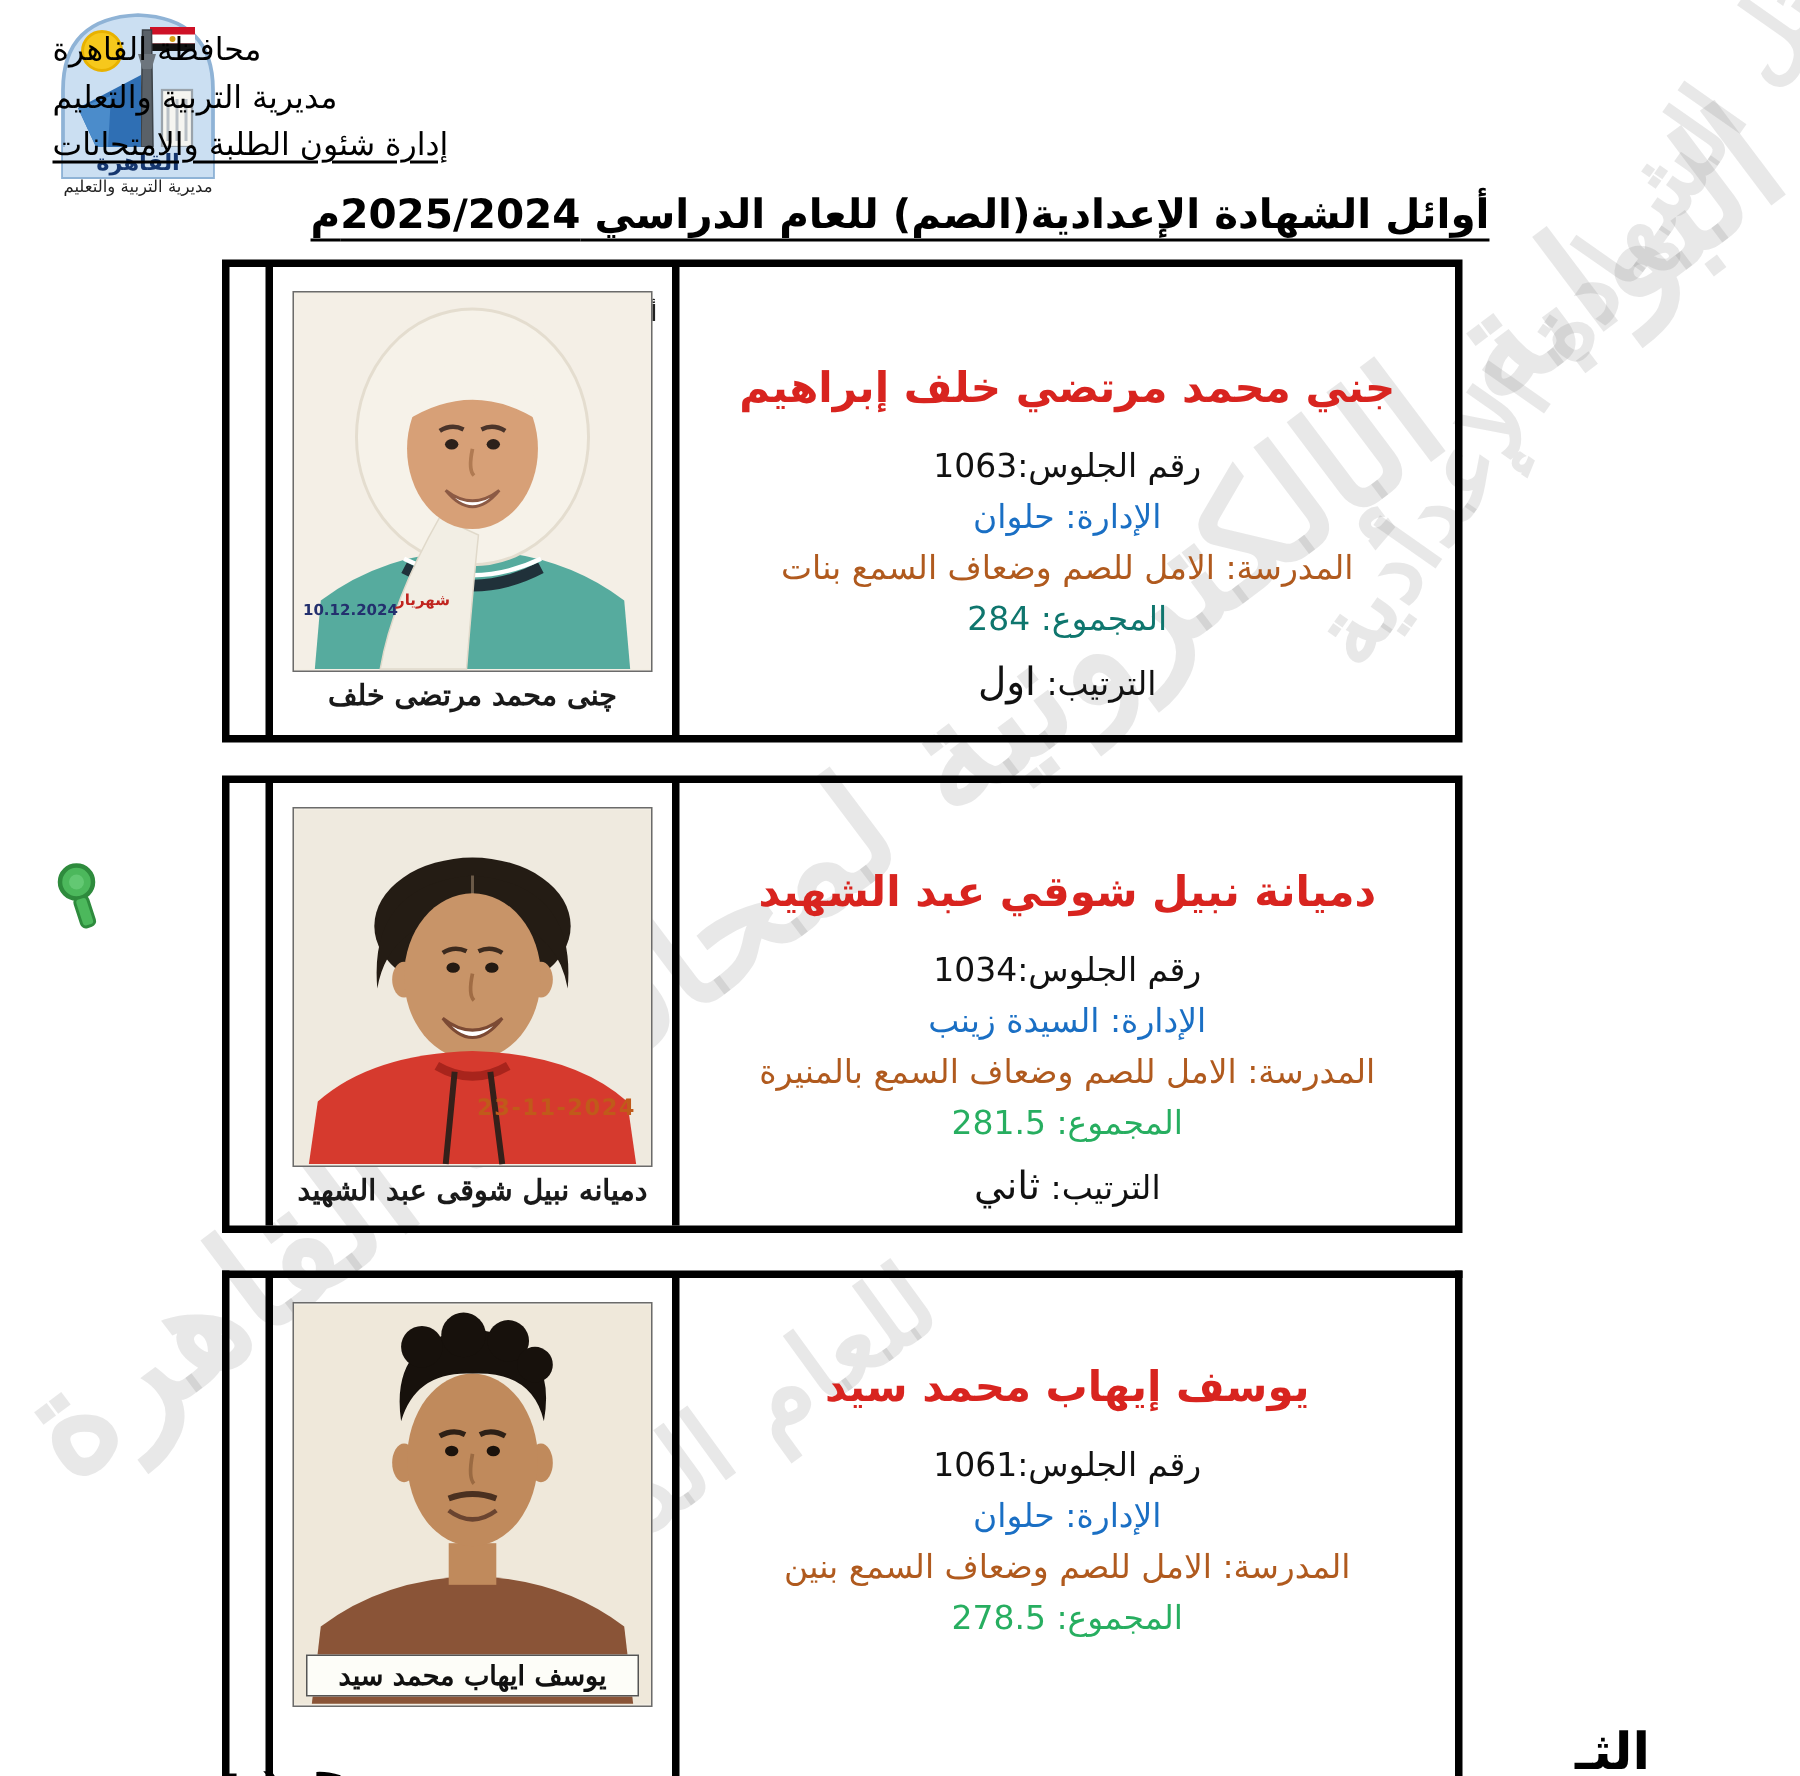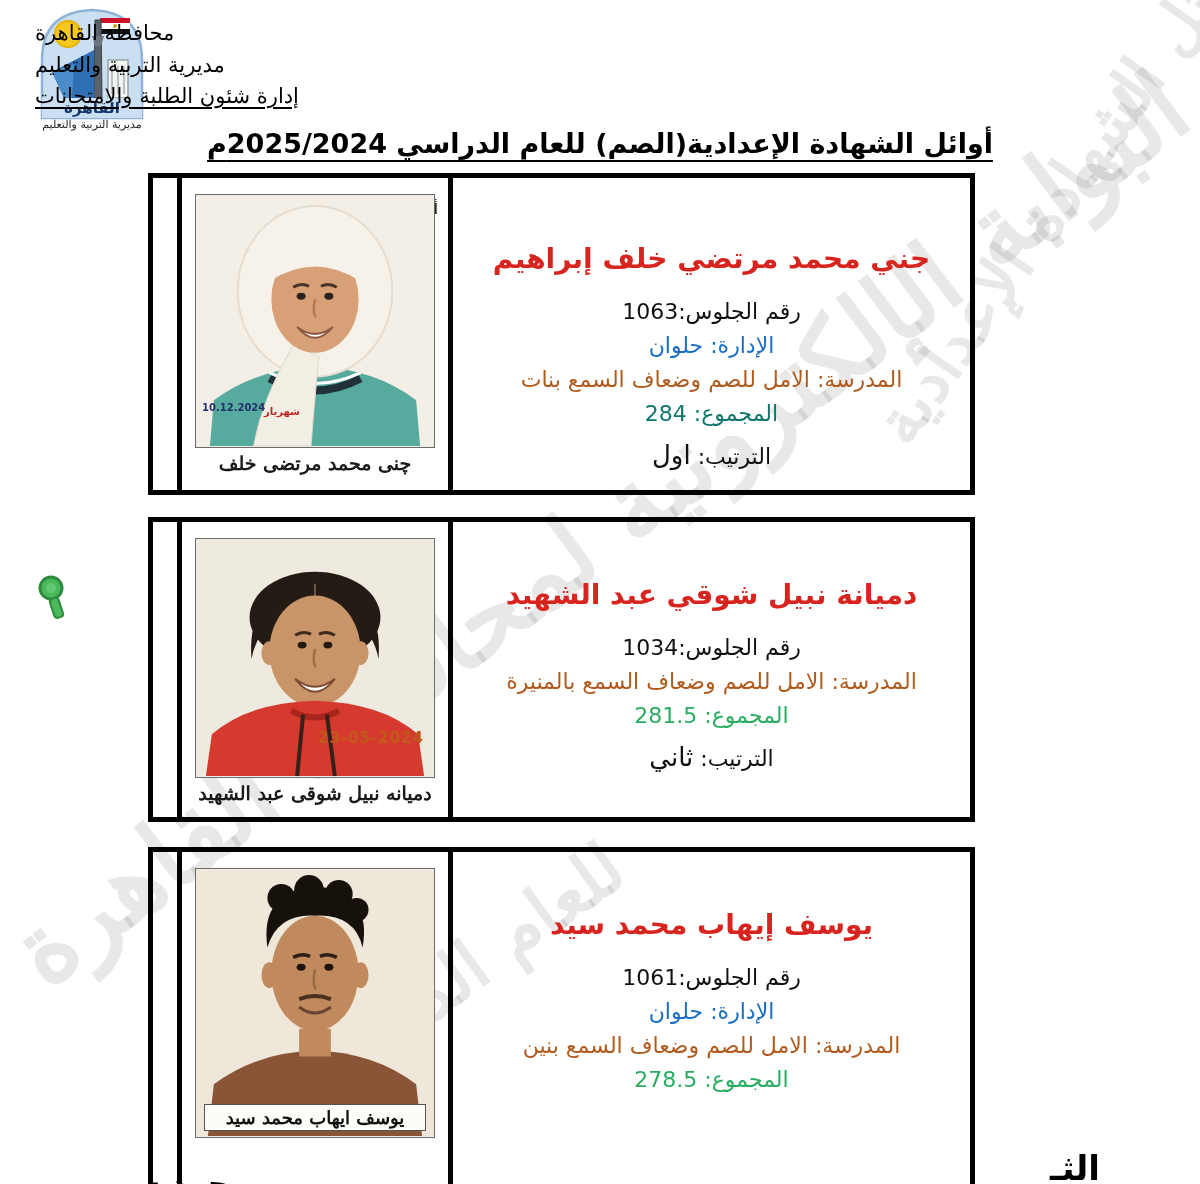--- a/index.html
+++ b/index.html
@@ -37,21 +37,21 @@
   .photo-box{position:relative;width:238px;margin:16px auto 4px;border:1px solid #6b6b6b;
              background:#f3eee4;}
   .photo-box svg{display:block;}
   .photo-caption{text-align:center;font-weight:bold;font-size:19px;color:#1a1a1a;
     font-family:"DejaVu Serif","Liberation Serif",serif;margin-top:2px;}
   .caption-strip{position:absolute;left:8px;right:8px;bottom:6px;background:#fdfdf8;
     border:1px solid #555;text-align:center;font-weight:bold;font-size:18px;padding:2px 0;
     font-family:"DejaVu Serif","Liberation Serif",serif;}
   .photo-date{position:absolute;font-weight:bold;z-index:3;}
   .date-1{left:6px;bottom:34px;font-size:10px;color:#23306e;}
-  .stamp-1{left:68px;bottom:30px;font-size:10px;color:#c0241e;}
+  .stamp-1{left:68px;bottom:41px;font-size:10px;color:#c0241e;}
   .date-2{right:10px;bottom:30px;font-size:15px;color:#c05a1a;letter-spacing:1px;}
   .corner-mark{position:absolute;top:22px;right:10px;font-size:15px;font-weight:bold;color:#222;}
   
   .details-inner{padding-top:56px;}
   .row1 .details-inner{padding-top:64px;}
   .stu-name{font-size:28px;font-weight:bold;margin-bottom:20px;}
   .d-line{font-size:22px;font-weight:normal;line-height:1.55;}
   .rank-line{margin-top:4px;}
   .rank-line .rank-value{font-size:26px;}
   
@@ -160,28 +160,29 @@
           <path d="M100,96 Q108,91 116,95" stroke="#3c2a1e" stroke-width="3" fill="none"></path>
           <path d="M124,95 Q132,91 140,96" stroke="#3c2a1e" stroke-width="3" fill="none"></path>
           <ellipse cx="107" cy="106" rx="4.5" ry="3.5" fill="#241a12"></ellipse>
           <ellipse cx="133" cy="106" rx="4.5" ry="3.5" fill="#241a12"></ellipse>
           <path d="M120,110 Q117,124 121,128" stroke="#a06c44" stroke-width="2.5" fill="none"></path>
           <path d="M100,140 Q120,156 140,140 Q120,166 100,140 Z" fill="#ffffff" stroke="#7c4a34" stroke-width="2"></path>
           <path d="M10,238 L16,196 Q52,164 120,162 Q188,164 224,196 L230,238 Z" fill="#d63a2e"></path>
           <path d="M96,172 Q120,186 144,172" stroke="#a8241c" stroke-width="6" fill="none"></path>
           <path d="M108,176 L102,238 M132,176 L140,238" stroke="#35201a" stroke-width="4" fill="none"></path>
         </svg>
-        <span class="photo-date date-2">23-05-2024</span>
+        <span class="photo-date date-2">23-11-2024</span>
       </div>
       <div class="photo-caption">دميانه نبيل شوقى عبد الشهيد</div>
     </div>
     <div class="cell-details">
       <div class="details-inner">
         <div class="stu-name" style="color:#d8241f">دميانة نبيل شوقي عبد الشهيد</div>
         <div class="d-line" style="color:#111111"><span>رقم الجلوس:</span><span>1034</span></div>
+        <div class="d-line" style="color:#1a6fc4"><span>الإدارة:</span> <span>السيدة زينب</span></div>
         <div class="d-line" style="color:#b05a1e"><span>المدرسة:</span> <span>الامل للصم وضعاف السمع بالمنيرة</span></div>
         <div class="d-line" style="color:#27ae60"><span>المجموع:</span> <span>281.5</span></div>
         <div class="d-line rank-line" style="color:#111111"><span>الترتيب:</span> <span class="rank-value">ثاني</span></div>
       </div>
     </div>
   </div>
 
   <div class="row row3">
     <div class="cell-spacer"></div>
     <div class="cell-photo">

